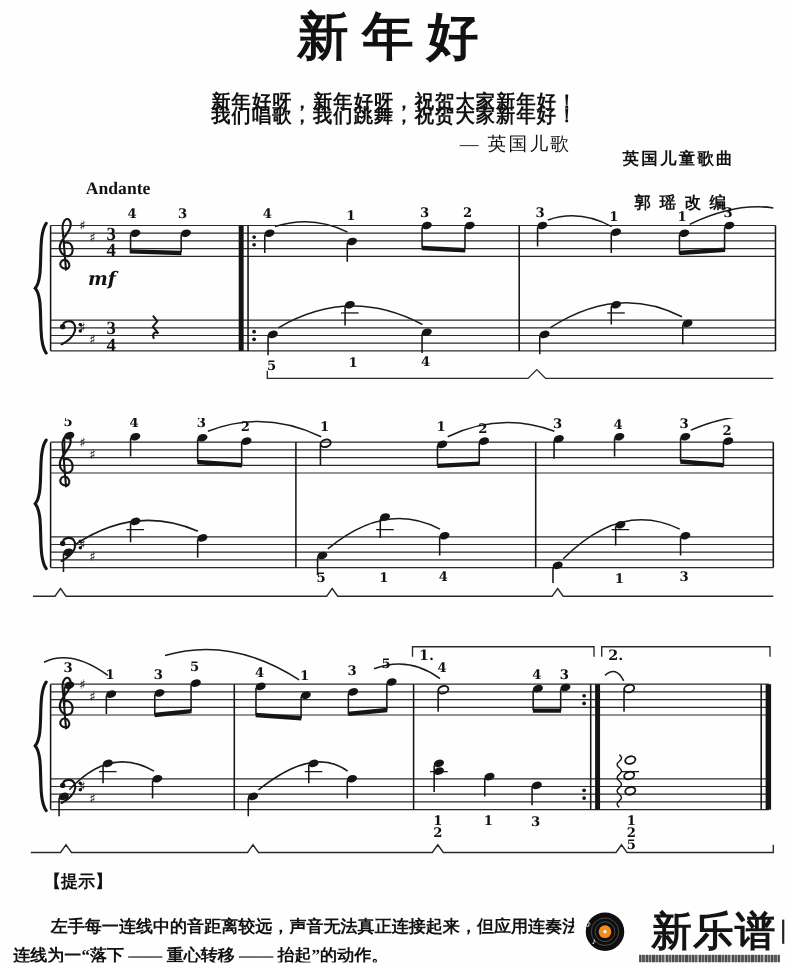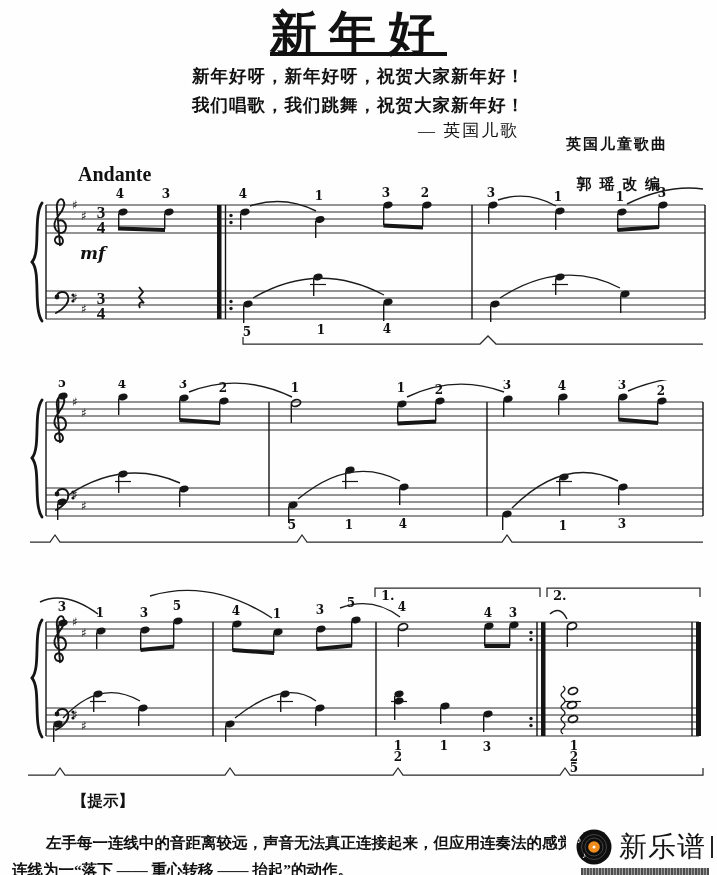--- a/index.html
+++ b/index.html
@@ -4,33 +4,33 @@
 <style>
   html,body{margin:0;padding:0;}
   body{
     width:717px;height:875px;position:relative;overflow:hidden;
     background:#fefefe;color:#111;
     font-family:"Liberation Serif","DejaVu Serif",serif;
   }
   .abs{position:absolute;}
   .page-title{
     top:2px;left:0;width:717px;text-align:center;
-    font-size:47px;font-weight:700;letter-spacing:12px;text-decoration:underline;
+    font-size:47px;font-weight:700;letter-spacing:12px;
   }
   .lyric{
     left:0;width:717px;text-align:center;
     font-size:17.5px;font-weight:600;letter-spacing:1px;
   }
-  .lyric1{top:64px;}
+  .lyric1{top:80px;}
   .lyric2{top:93px;text-align:center;}
   .attribution{top:119px;left:418px;font-size:17px;font-weight:400;letter-spacing:2px;}
   .credit{font-size:15px;font-weight:700;letter-spacing:2px;text-align:right;}
   .credit1{top:135px;right:49px;}
   .credit2{top:175px;right:55px;}
-  .tempo{top:163px;left:78px;font-size:20px;font-weight:700;font-family:"Liberation Serif",serif;}
+  .tempo{top:163px;left:78px;font-size:16px;font-weight:700;font-family:"Liberation Serif",serif;}
   svg{position:absolute;left:0;display:block;}
   .sys1{top:185px;} .sys2{top:380px;} .sys3{top:578px;}
 
   .staffline{stroke:#2a2a2a;stroke-width:1.05;fill:none;}
   .barline{stroke:#151515;stroke-width:1.4;fill:none;}
   .thickbar{fill:#151515;stroke:none;}
   .stem{stroke:#151515;stroke-width:1.4;fill:none;}
   .beam{stroke:#151515;stroke-width:4;fill:none;}
   .slur{fill:none;stroke:#1b1b1b;stroke-width:1.4;}
   .notehead{fill:#151515;stroke:none;}
@@ -41,32 +41,32 @@
   .fing{font:600 12px "DejaVu Serif",serif;fill:#111;text-anchor:middle;}
   .fingL{font:600 12px "DejaVu Serif",serif;fill:#111;text-anchor:middle;}
   .timesig{font:700 17px "Liberation Serif",serif;fill:#111;text-anchor:middle;}
   .sharp{font:600 12px "DejaVu Sans",sans-serif;fill:#111;text-anchor:middle;}
   .dyn{font:italic 700 17px "DejaVu Serif",serif;fill:#111;}
   .voltaLabel{font:600 13px "DejaVu Serif",serif;fill:#111;}
   .phrase{fill:none;stroke:#2a2a2a;stroke-width:1.25;}
   .rest{fill:none;stroke:#151515;stroke-width:1.8;}
   .squig{fill:none;stroke:#151515;stroke-width:1.3;}
 
-  .tip-heading{top:791px;left:40px;font-size:15.5px;font-weight:700;margin-left:32px;}
+  .tip-heading{top:791px;left:40px;font-size:15.5px;font-weight:700;}
   .tip-text{
     top:813px;left:12px;width:694px;
     font-size:15.5px;line-height:27px;text-indent:2.2em;font-weight:600;
   }
   .logo{
     right:0;bottom:6px;height:44px;background:#fefefe;
     display:flex;align-items:center;gap:5px;padding:0 4px 0 8px;
   }
   .logo-text{
     font-family:"DejaVu Sans","Liberation Sans",sans-serif;
-    font-weight:400;font-size:28px;color:#141414;letter-spacing:1px;
+    font-weight:700;font-size:37px;color:#141414;letter-spacing:1px;margin-left:17px;
   }
   .logo-caret{width:2px;height:22px;background:#222;}
   .url-bar{
     right:8px;bottom:0;width:128px;height:7px;opacity:.85;
     background:repeating-linear-gradient(90deg,#2b2b2b 0 2px,#8a8a8a 2px 3px,#3d3d3d 3px 5px,#9a9a9a 5px 6px);
   }
 </style>
 </head>
 <body>
 

